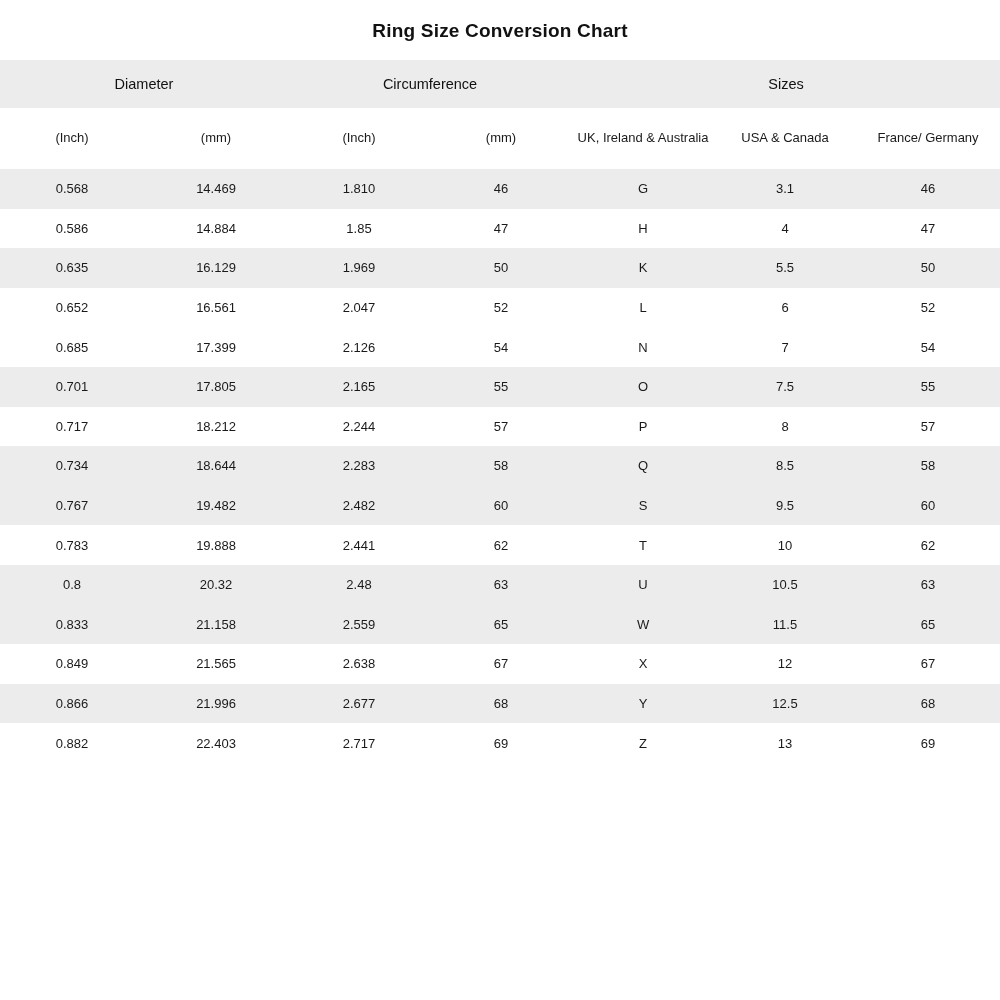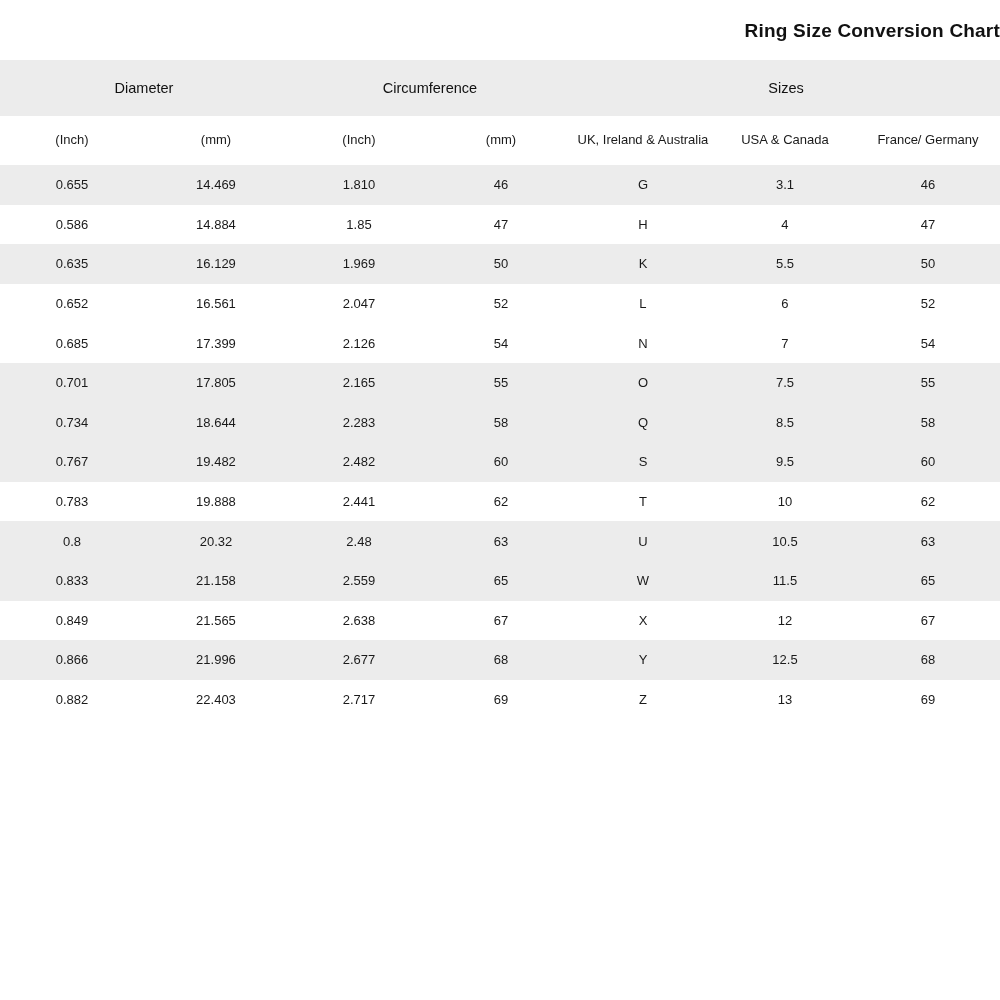--- a/index.html
+++ b/index.html
@@ -13,21 +13,20 @@
     font-family: "Liberation Sans", sans-serif;
     color: #1a1a1a;
     overflow: hidden;
   }
   .page {
     width: 1000px;
     height: 1000px;
     box-sizing: border-box;
     display: flex;
     flex-direction: column;
-    align-items: flex-end;
   }
   .title {
     text-align: center;
     font-size: 19px;
     font-weight: bold;
     color: #111111;
     padding-top: 20px;
     padding-bottom: 18px;
     letter-spacing: 0.2px;
   }
@@ -36,28 +35,28 @@
     border-collapse: collapse;
     table-layout: fixed;
   }
   table.chart td, table.chart th {
     text-align: center;
     vertical-align: middle;
     font-weight: normal;
     padding: 0;
   }
   .group-row th {
-    height: 56px;
+    height: 48px;
     font-size: 14.5px;
     font-weight: bold;
     color: #111111;
     background: #ececec;
   }
   .sub-row td {
-    height: 49px;
+    height: 61px;
     font-size: 13px;
     color: #1a1a1a;
     background: #ffffff;
     padding: 0 6px;
     line-height: 1.25;
   }
   .data-row td {
     height: 39.6px;
     font-size: 13px;
     color: #1a1a1a;
@@ -104,21 +103,21 @@
         <td>(mm)</td>
         <td>(Inch)</td>
         <td>(mm)</td>
         <td>UK, Ireland &amp; Australia</td>
         <td>USA &amp; Canada</td>
         <td>France/ Germany</td>
       </tr>
     </thead>
     <tbody>
       <tr class="data-row alt">
-        <td>0.655</td>
+        <td>0.568</td>
         <td>14.469</td>
         <td>1.810</td>
         <td>46</td>
         <td>G</td>
         <td>3.1</td>
         <td>46</td>
       </tr>
       <tr class="data-row plain">
         <td>0.586</td>
         <td>14.884</td>
@@ -157,20 +156,29 @@
       </tr>
       <tr class="data-row alt">
         <td>0.701</td>
         <td>17.805</td>
         <td>2.165</td>
         <td>55</td>
         <td>O</td>
         <td>7.5</td>
         <td>55</td>
       </tr>
+      <tr class="data-row plain">
+        <td>0.717</td>
+        <td>18.212</td>
+        <td>2.244</td>
+        <td>57</td>
+        <td>P</td>
+        <td>8</td>
+        <td>57</td>
+      </tr>
       <tr class="data-row alt">
         <td>0.734</td>
         <td>18.644</td>
         <td>2.283</td>
         <td>58</td>
         <td>Q</td>
         <td>8.5</td>
         <td>58</td>
       </tr>
       <tr class="data-row alt">

